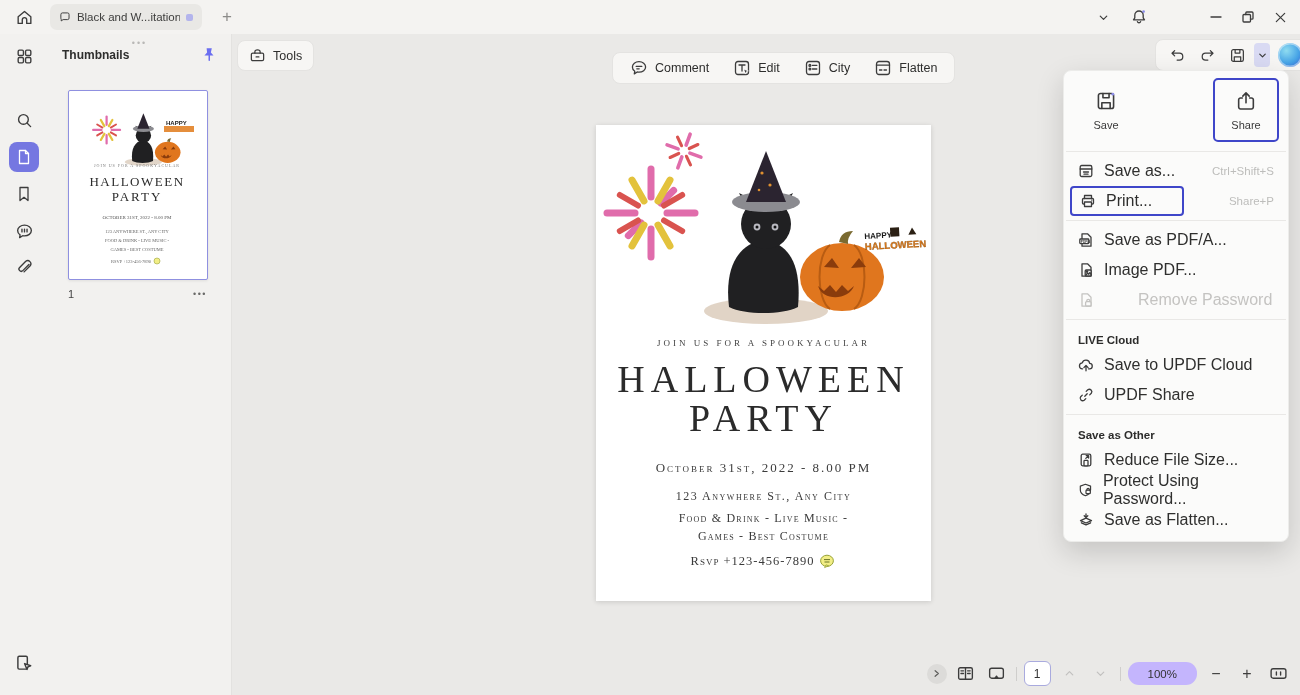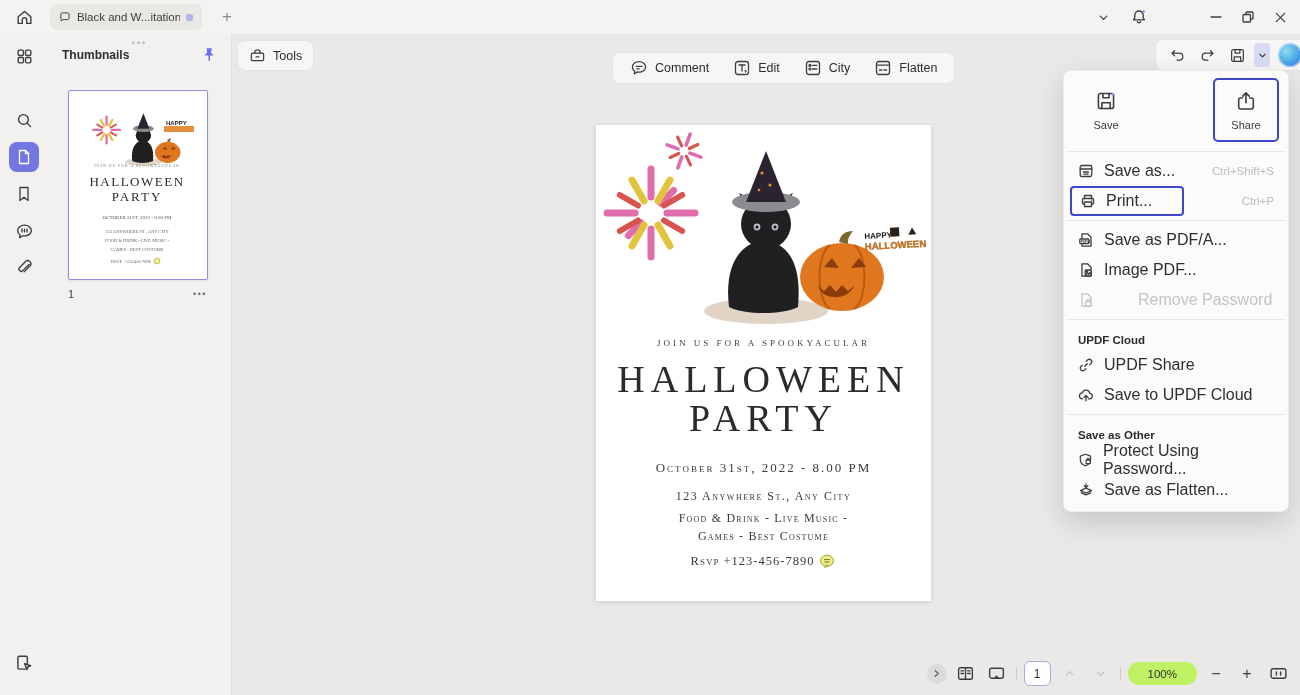--- a/index.html
+++ b/index.html
@@ -61,21 +61,21 @@
   #doc-act1 { margin-top:7px; font-size:12px; letter-spacing:1.2px; font-variant:small-caps; }
   #doc-act2 { margin-top:3px; font-size:12px; letter-spacing:1.2px; font-variant:small-caps; }
   #doc-rsvp { margin-top:10px; font-size:12.5px; letter-spacing:1px; font-variant:small-caps; display:flex; align-items:center; justify-content:center; gap:5px; }
 
   
   #statusbar { position:absolute; right:10px; bottom:9px; display:flex; align-items:center; gap:7px; }
   .sb-btn { width:24px; height:24px; display:flex; align-items:center; justify-content:center; border-radius:5px; cursor:pointer; }
   .sb-div { width:1px; height:14px; background:#cfcecc; }
   #sb-collapse { width:20px; height:20px; background:#dcdbd9; border-radius:50%; }
   #page-box { min-width:27px; height:25px; background:#ffffff; border:1.5px solid #a9aade; border-radius:6px; display:flex; align-items:center; justify-content:center; font-size:12px; color:#333; cursor:text; padding:0 4px; }
-  #zoom-box { height:23px; background:#bef264; border-radius:11px; padding:0 20px; display:flex; align-items:center; font-size:11.5px; color:#333; cursor:pointer; }
+  #zoom-box { height:23px; background:#c4b5fd; border-radius:11px; padding:0 20px; display:flex; align-items:center; font-size:11.5px; color:#333; cursor:pointer; }
   .sb-glyph { font-size:16px; color:#3e3e3d; }
   .sb-chev-dis svg { stroke:#c2c1bf; }
 
   
   #menu { position:absolute; left:1063px; top:70px; width:226px; background:#fbfbfa; border:1px solid #ececea; border-radius:8px; box-shadow:0 10px 28px rgba(0,0,0,0.16); z-index:50; padding-bottom:6px; }
   #quick-row { display:flex; justify-content:space-between; padding:8px 10px 6px 10px; }
   .quick-btn { width:64px; height:62px; display:flex; flex-direction:column; align-items:center; justify-content:center; gap:7px; cursor:pointer; border-radius:4px; }
   .quick-label { font-size:11px; color:#3a3a3a; }
   .quick-hl { outline:2px solid #3f46c9; outline-offset:-1px; }
   .menu-div { height:1px; background:#e9e8e6; margin:4px 2px; }
@@ -489,21 +489,21 @@
   <div class="menu-row">
     <span class="hl-wrap">
       <svg width="16" height="16" viewBox="0 0 16 16" class="ico">
           <path d="M4.5,5.5 V2.5 H11.5 V5.5"></path>
           <rect x="2.5" y="5.5" width="11" height="5.5" rx="1"></rect>
           <rect x="4.5" y="9" width="7" height="4.5" fill="#fbfbfa"></rect>
           <circle cx="11.8" cy="7.2" r="0.6" fill="#3a3a3a" stroke="none"></circle>
         </svg>
       <span class="menu-label">Print...</span>
     </span>
-    <span class="menu-shortcut">Ctrl+P</span>
+    <span class="menu-shortcut">Share+P</span>
   </div>
   <div class="menu-div"></div>
 
   <div class="menu-row">
     <svg width="16" height="16" viewBox="0 0 16 16" class="ico">
         <path d="M4,1.8 H9.5 L13,5.3 V14.2 H4 z"></path>
         <rect x="1.8" y="7" width="9" height="4.6" rx="0.8" fill="#fbfbfa"></rect>
         <text x="2.8" y="10.6" font-size="3.2" font-family="Liberation Sans" font-weight="bold" fill="#3a3a3a" stroke="none">PDF/A</text>
       </svg>
     <span class="menu-label">Save as PDF/A...</span>
@@ -520,39 +520,47 @@
   <div class="menu-row disabled">
     <svg width="16" height="16" viewBox="0 0 16 16" class="ico">
         <path d="M4,1.8 H9.5 L13,5.3 V14.2 H4 z"></path>
         <rect x="7.6" y="9.6" width="5.4" height="4.4" rx="1" fill="#fbfbfa"></rect>
         <path d="M8.8,9.6 V8.8 a1.5,1.5 0 0 1 3,0 v0.8"></path>
       </svg>
     <span class="menu-label">Remove Password</span>
   </div>
   <div class="menu-div"></div>
 
-  <div class="menu-section">UPDF Cloud</div>
+  <div class="menu-section">LIVE Cloud</div>
+  <div class="menu-row">
+    <svg width="16" height="16" viewBox="0 0 16 16" class="ico">
+        <path d="M4.6,11.8 a3,3 0 0 1 -0.3,-6 a3.8,3.8 0 0 1 7.4,0.6 a2.7,2.7 0 0 1 -0.3,5.4 H10.5"></path>
+        <path d="M8,13.8 V8.6 M5.9,10.6 L8,8.4 L10.1,10.6"></path>
+      </svg>
+    <span class="menu-label">Save to UPDF Cloud</span>
+  </div>
   <div class="menu-row">
     <svg width="16" height="16" viewBox="0 0 16 16" class="ico">
         <path d="M6.8,9.2 L9.2,6.8"></path>
         <path d="M8.2,4.4 L9.8,2.8 a2.5,2.5 0 0 1 3.5,3.5 L11.7,7.9"></path>
         <path d="M7.8,11.6 L6.2,13.2 a2.5,2.5 0 0 1 -3.5,-3.5 L4.3,8.1"></path>
       </svg>
     <span class="menu-label">UPDF Share</span>
   </div>
-  <div class="menu-row">
-    <svg width="16" height="16" viewBox="0 0 16 16" class="ico">
-        <path d="M4.6,11.8 a3,3 0 0 1 -0.3,-6 a3.8,3.8 0 0 1 7.4,0.6 a2.7,2.7 0 0 1 -0.3,5.4 H10.5"></path>
-        <path d="M8,13.8 V8.6 M5.9,10.6 L8,8.4 L10.1,10.6"></path>
-      </svg>
-    <span class="menu-label">Save to UPDF Cloud</span>
-  </div>
   <div class="menu-div"></div>
 
   <div class="menu-section">Save as Other</div>
+  <div class="menu-row">
+    <svg width="16" height="16" viewBox="0 0 16 16" class="ico">
+        <rect x="3.2" y="2.2" width="9.6" height="11.6" rx="1.5"></rect>
+        <path d="M9.2,4.2 h2.4 m0,0 v2.4 m0,-2.4 L8.8,7" transform="translate(-1,-0.6)"></path>
+        <rect x="6" y="8.4" width="4" height="5.4" rx="0.8" fill="#fbfbfa"></rect>
+      </svg>
+    <span class="menu-label">Reduce File Size...</span>
+  </div>
   <div class="menu-row">
     <svg width="16" height="16" viewBox="0 0 16 16" class="ico">
         <path d="M8,1.8 L13.5,3.8 V8 c0,3.4 -2.6,5.2 -5.5,6.2 C5.1,13.2 2.5,11.4 2.5,8 V3.8 z"></path>
         <rect x="8.6" y="8.2" width="4.6" height="3.8" rx="0.8" fill="#fbfbfa"></rect>
         <path d="M9.6,8.2 V7.6 a1.3,1.3 0 0 1 2.6,0 v0.6"></path>
       </svg>
     <span class="menu-label">Protect Using Password...</span>
   </div>
   <div class="menu-row">
     <svg width="16" height="16" viewBox="0 0 16 16" class="ico">

